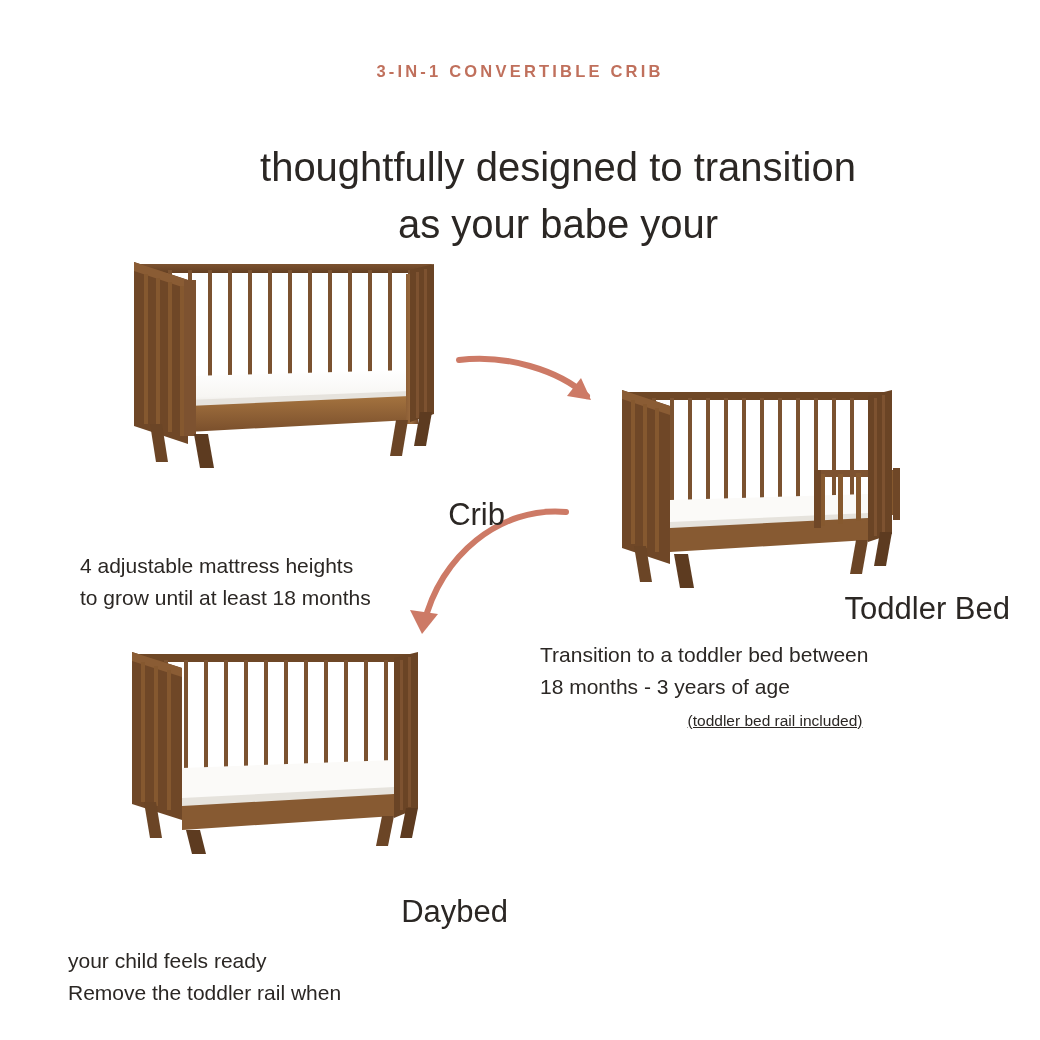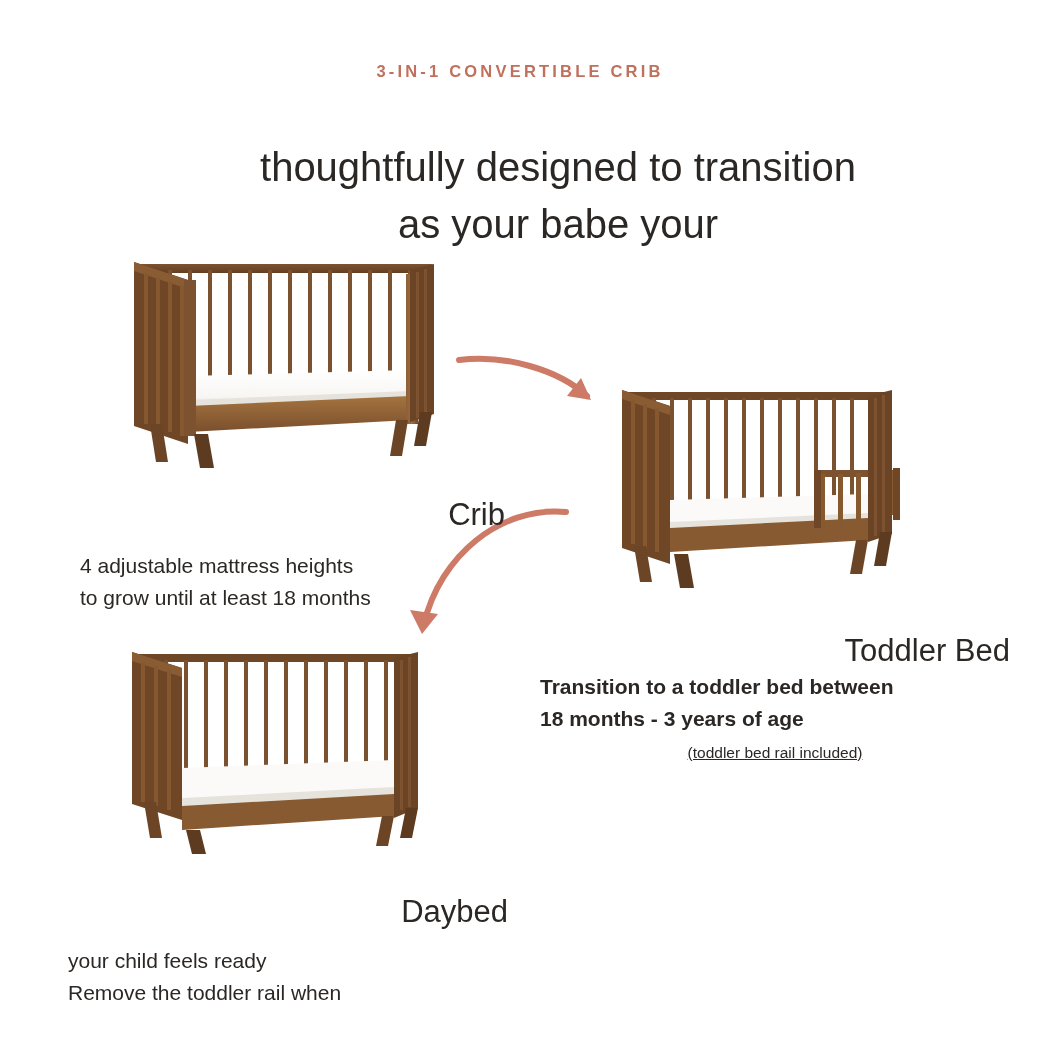--- a/index.html
+++ b/index.html
@@ -72,24 +72,24 @@
     position: absolute;
     left: 80px;
     top: 498px;
     width: 425px;
   }
   .cap-crib .caption-body { margin-top: 18px; }
 
   .cap-toddler {
     position: absolute;
     left: 540px;
-    top: 634px;
+    top: 592px;
     width: 470px;
   }
-  .cap-toddler .caption-body { margin-top: 3px; font-weight: bold; }
+  .cap-toddler .caption-body { margin-top: 13px; }
   .cap-toddler .caption-small { margin-top: 6px; }
 
   .cap-daybed {
     position: absolute;
     left: 68px;
     top: 895px;
     width: 440px;
   }
   .cap-daybed .caption-body { margin-top: 16px; }
 

